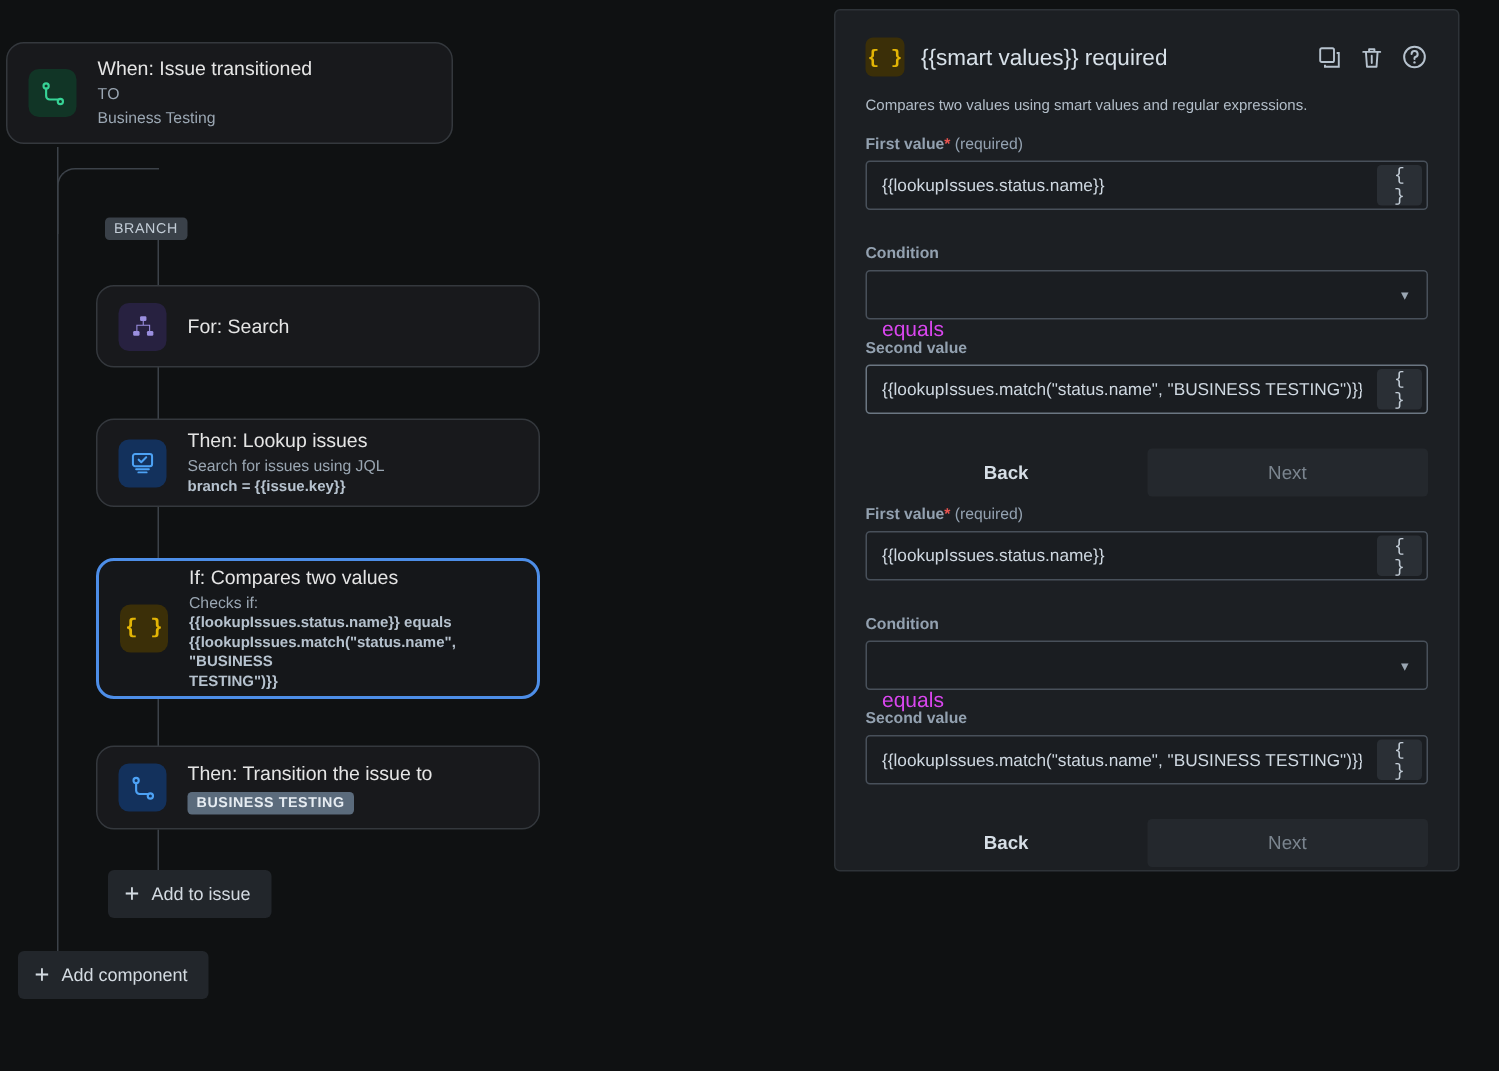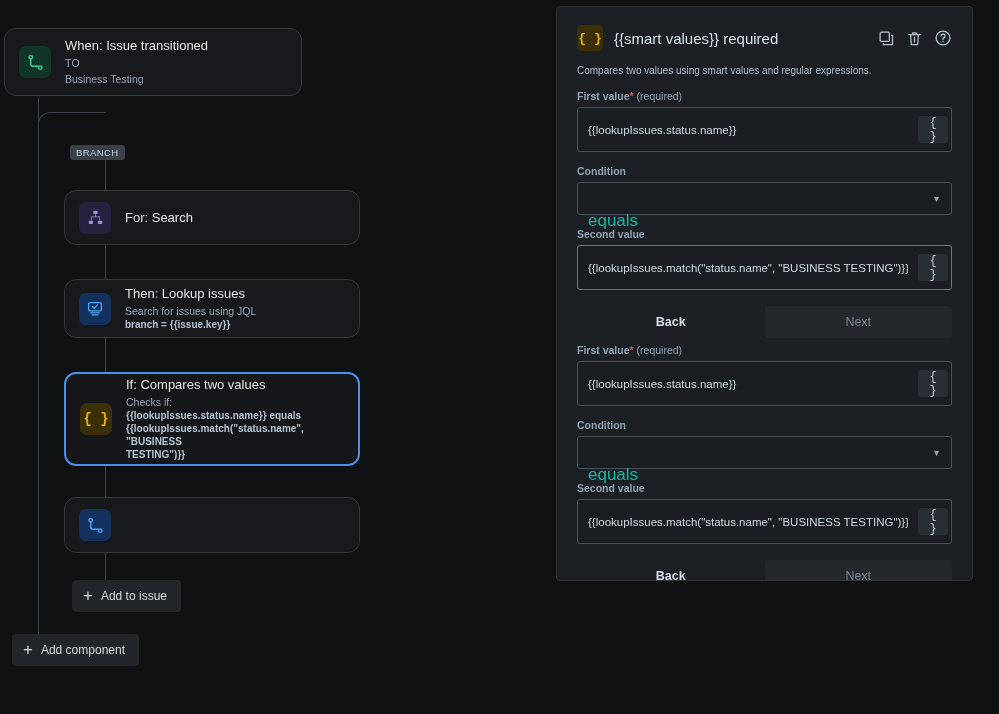--- a/index.html
+++ b/index.html
@@ -116,26 +116,26 @@
   .panel-actions { display: flex; align-items: center; gap: 11px; }
   .panel-actions span { cursor: pointer; display: inline-flex; }
   .panel-desc { color: #b2bdc8; font-size: 10px; margin-bottom: 14px; }
 
   .field-label { color: #93a1b0; font-size: 10.5px; font-weight: bold; margin-bottom: 5px; }
   .field-label .req { color: #e9534f; }
   .field-label .reqtext { color: #93a1b0; font-weight: normal; }
 
   .input-wrap {
     position: relative;
-    height: 45px;
+    height: 33px;
     background: #1a1d21;
     border: 1px solid #48505a;
     border-radius: 3px;
     display: flex; align-items: center;
-    margin-bottom: 13px;
+    margin-bottom: 23px;
   }
   .input-wrap.focused { border-color: #6b7682; }
   .input-wrap input, .input-wrap .fake-input {
     flex: 1;
     background: transparent;
     border: none; outline: none;
     color: #cfd8e1;
     font-family: "Liberation Sans", sans-serif;
     font-size: 11.5px;
     padding: 0 10px;
@@ -158,21 +158,21 @@
   .select-wrap {
     position: relative;
     height: 33px;
     background: #1a1d21;
     border: 1px solid #48505a;
     border-radius: 3px;
     display: flex; align-items: center;
     margin-bottom: 13px;
     cursor: pointer;
   }
-  .select-wrap .value { color: #14b8a6; font-size: 17px; padding: 0 10px; flex: 1; margin-top: 44px; }
+  .select-wrap .value { color: #d946ef; font-size: 14px; padding: 0 10px; flex: 1; margin-top: 44px; }
   .select-wrap .chev { color: #9aa6b2; font-size: 10px; padding-right: 12px; }
 
   .btn-row { display: flex; align-items: center; margin: 16px 0 6px 0; }
   .btn-back {
     flex: 1;
     text-align: center;
     color: #d6dee6;
     font-size: 12.5px;
     font-weight: bold;
     background: transparent;
@@ -275,20 +275,24 @@
       </div>
     </div>
 
     <div class="node" style="left:64px; top:497px; width:296px; height:56px;">
       <div class="node-icon ico-blue">
         <svg width="19" height="19" viewBox="0 0 24 24" fill="none" stroke="#4da2f5" stroke-width="1.8">
           <circle cx="6" cy="5.5" r="2.2"></circle>
             <circle cx="18" cy="18.5" r="2.2"></circle>
           <path d="M6 7.7v6.1a3 3 0 0 0 3 3h6.5" stroke-linecap="round"></path>
         </svg>
+      </div>
+      <div class="node-body">
+        <div class="node-title">Then: Transition the issue to</div>
+        <div class="chip-status">BUSINESS TESTING</div>
       </div>
     </div>
 
     <div class="add-btn" style="left:72px; top:580px;">
       <span class="plus">+</span>
       <span>Add to issue</span>
     </div>
 
     <div class="add-btn" style="left:12px; top:634px;">
       <span class="plus">+</span>

